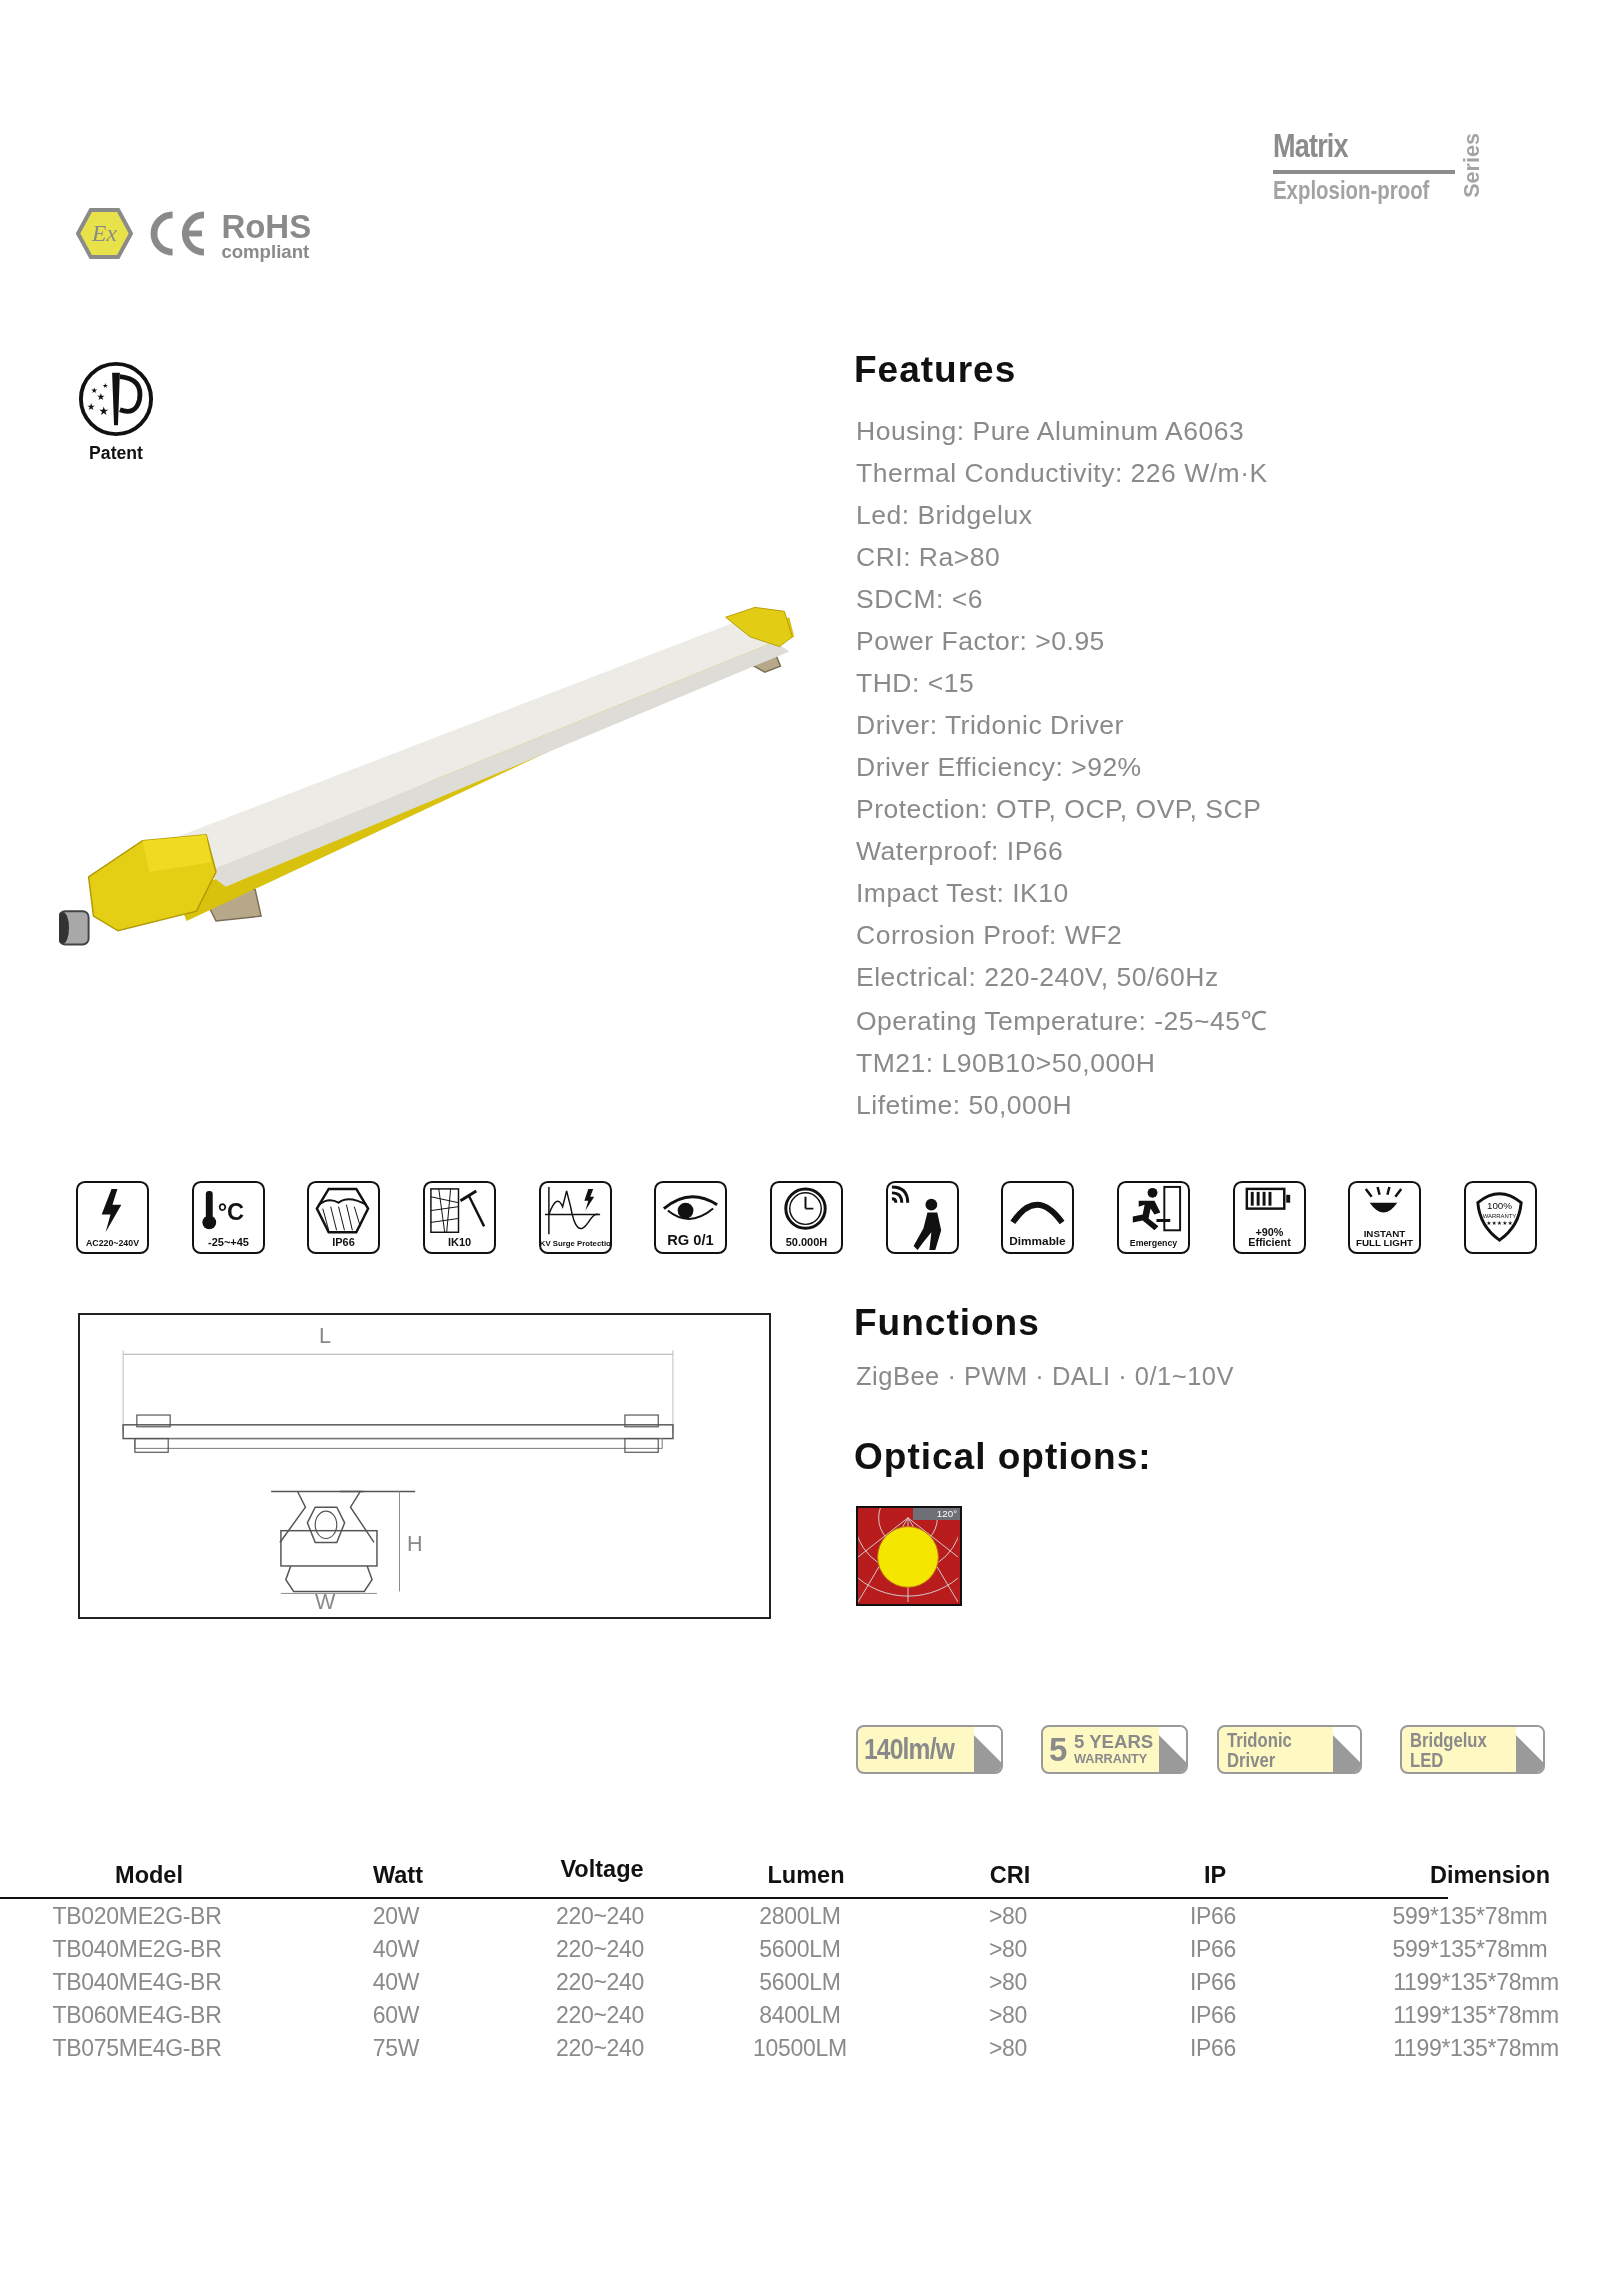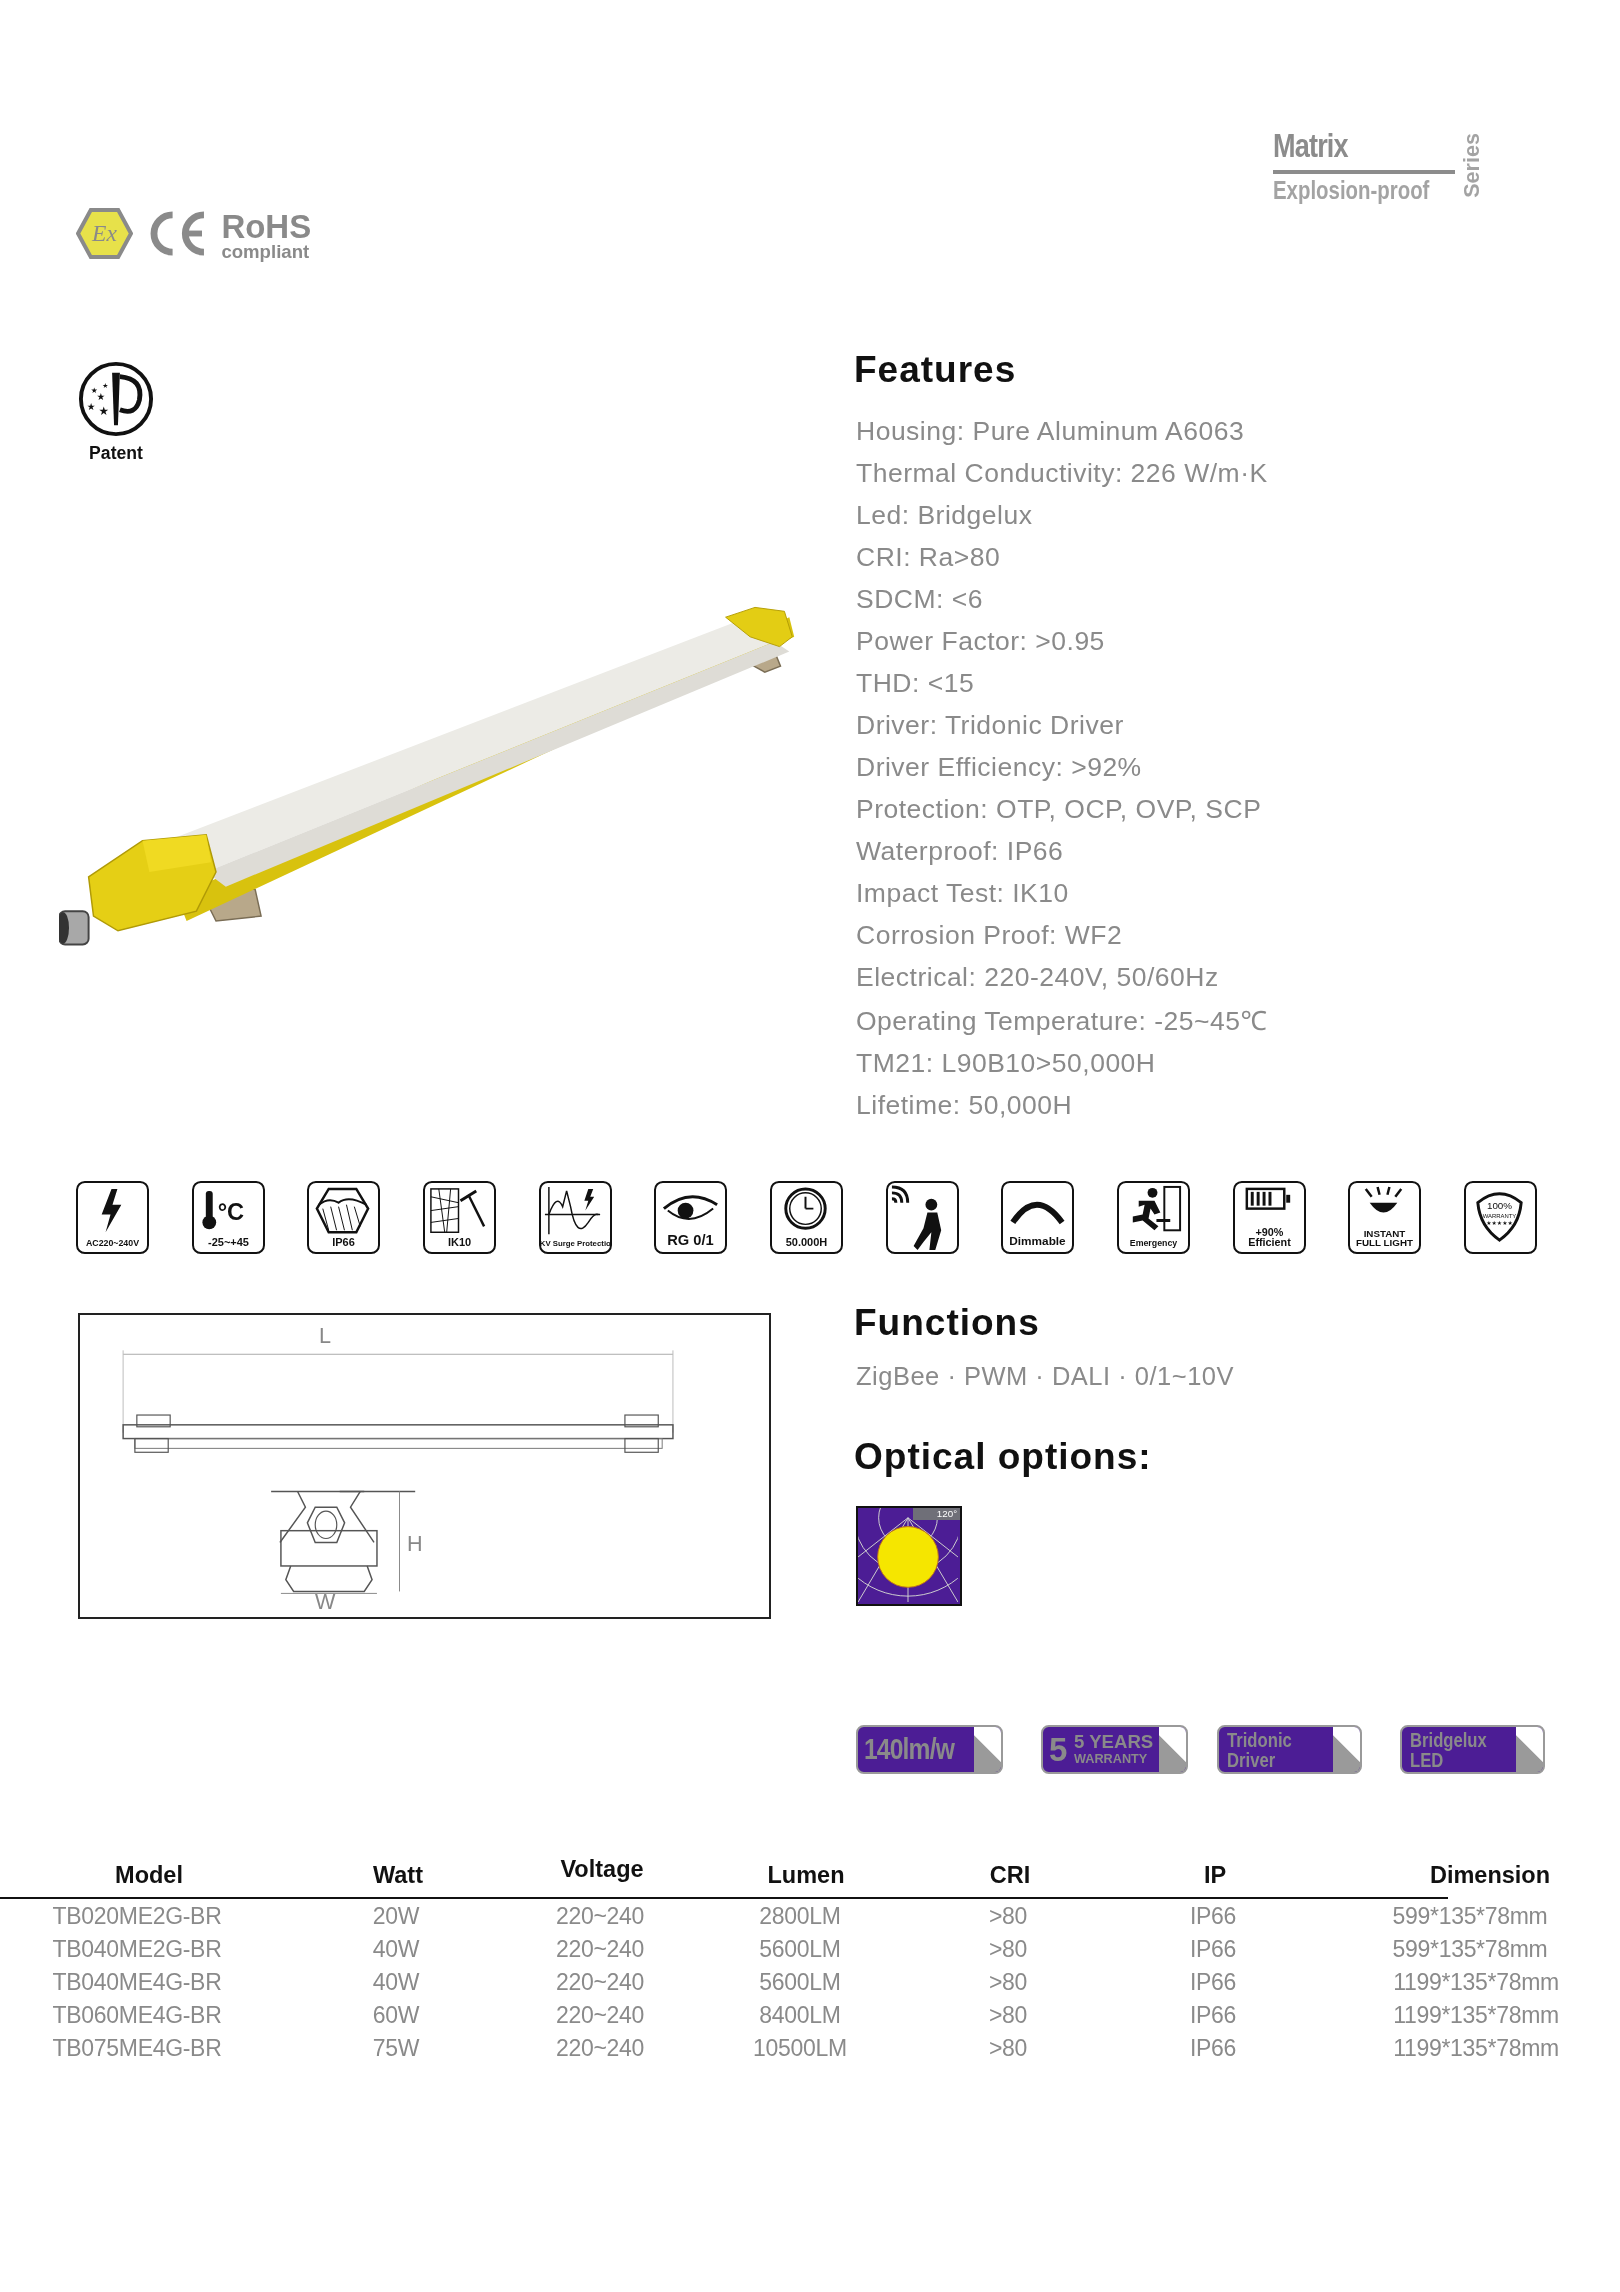--- a/index.html
+++ b/index.html
@@ -29,24 +29,24 @@
   .icon-box{position:absolute;top:0;width:73px;height:73px;border:2.9px solid #111;border-radius:8.8px;background:#fff;box-sizing:border-box;display:flex;flex-direction:column;align-items:center;justify-content:flex-end;overflow:hidden;}
   .icon-box .cap{font-weight:bold;font-size:11px;color:#111;line-height:1;margin-bottom:3.9px;white-space:nowrap;text-align:center;}
   .icon-box svg{position:absolute;left:0;top:0;}
   
   .drawing{left:78px;top:1313px;width:693px;height:306px;border:2px solid #222;box-sizing:border-box;}
   .dim-l{position:absolute;font-size:21.6px;color:#888;}
   
   .functions-title{left:854px;top:1302px;}
   .functions-text{left:856px;top:1362px;font-size:25.5px;color:#8a8a8a;letter-spacing:0.5px;}
   .optical-title{left:854px;top:1436px;}
-  .optical{left:856px;top:1506px;width:106px;height:100px;border:2.9px solid #111;box-sizing:border-box;background:#4c1d95;overflow:hidden;}
+  .optical{left:856px;top:1506px;width:106px;height:100px;border:2.9px solid #111;box-sizing:border-box;background:#b91c1c;overflow:hidden;}
   .optical .angle{position:absolute;right:0;top:0;width:47px;height:11.8px;background:#6f6f78;color:#fff;font-size:9.8px;text-align:right;padding-right:2.9px;line-height:11.8px;box-sizing:border-box;}
   
-  .badge{position:absolute;top:1725px;height:49px;border:2.9px solid #9a9a9a;border-radius:7.8px;box-sizing:border-box;background:#4c1d95;overflow:hidden;color:#8a8a8a;font-weight:bold;}
+  .badge{position:absolute;top:1725px;height:49px;border:2.9px solid #9a9a9a;border-radius:7.8px;box-sizing:border-box;background:#fef9c3;overflow:hidden;color:#8a8a8a;font-weight:bold;}
   .badge .ftri{position:absolute;right:0;top:0;width:27.4px;height:45px;background:linear-gradient(225deg,#fff 0,#fff 48%,#9a9a9a 50%,#9a9a9a 100%);}
   
   .tbl{left:0;top:1850px;width:1448px;}
   .tbl .hdr{position:relative;height:47px;border-bottom:2.9px solid #111;}
   .tbl .hcell{position:absolute;top:11.8px;font-weight:bold;font-size:23.5px;color:#111;transform:translateX(-50%);white-space:nowrap;}
   .tbl .row{position:relative;height:33px;}
   .tbl .cell{position:absolute;top:3.9px;font-size:23px;color:#8a8a8a;transform:translateX(-50%);white-space:nowrap;letter-spacing:-0.3px;}
 </style>
 </head>
 <body>

